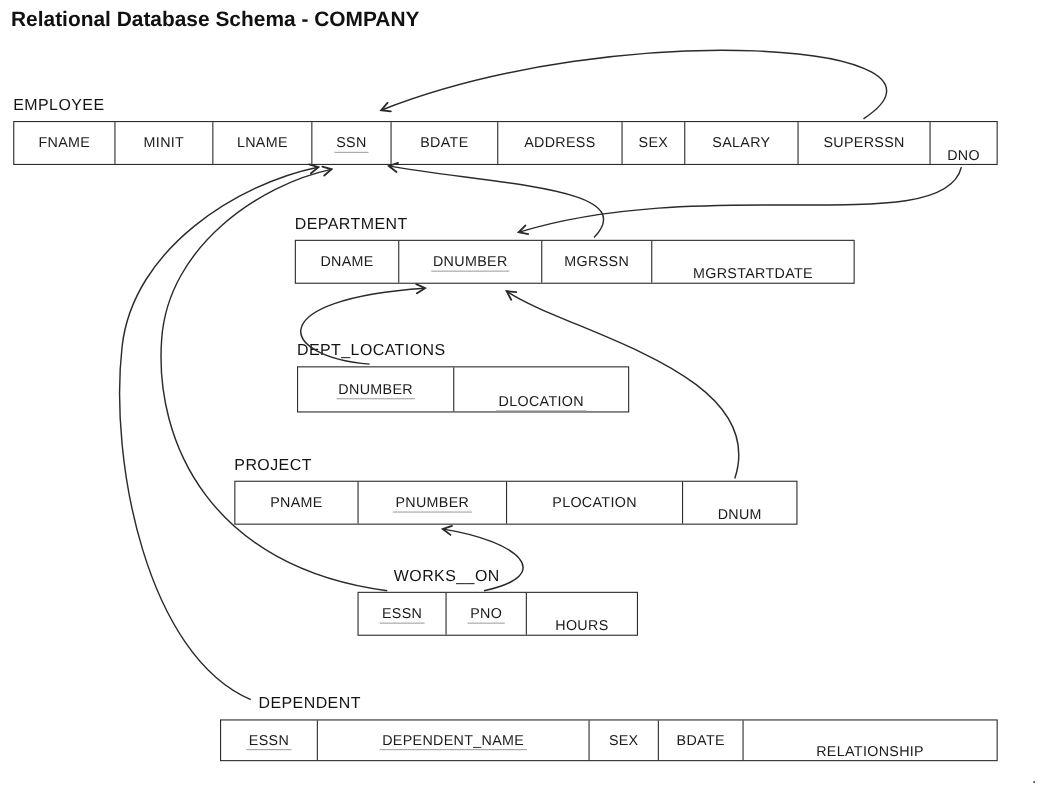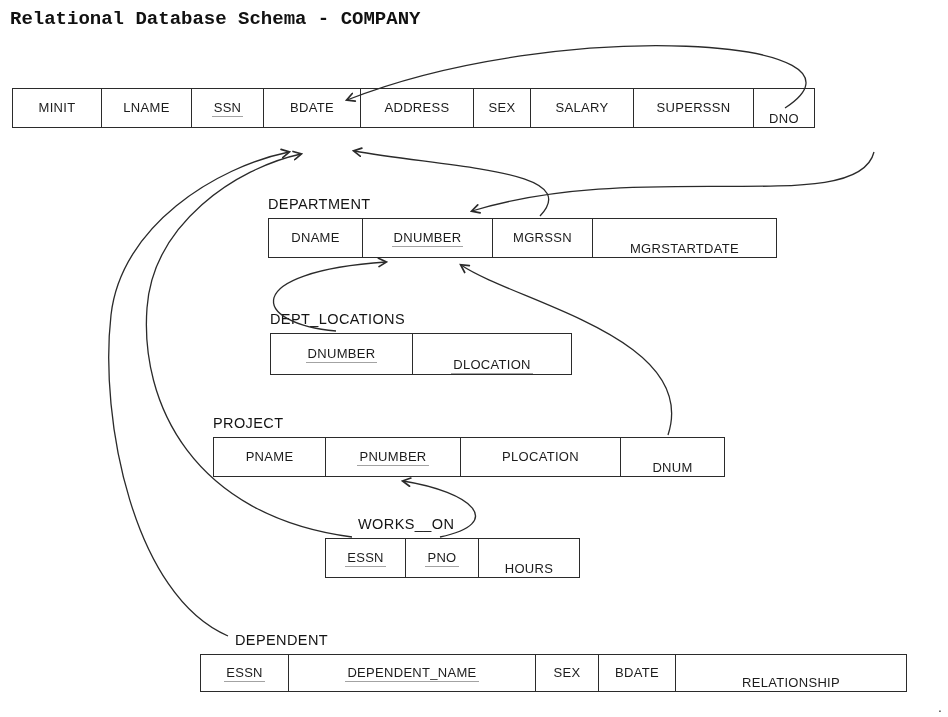--- a/index.html
+++ b/index.html
@@ -6,21 +6,21 @@
   #stage{
     position:relative;
     width:948px;height:717px;
     background:#ffffff;
     overflow:hidden;
     font-family:"Liberation Sans", sans-serif;
     color:#1c1c1c;
   }
   .page-title{
     position:absolute;left:10px;top:8px;
-    font-family:Liberation Mono, monospace;
+    font-family:Liberation Sans, sans-serif;
     font-weight:bold;font-size:19px;color:#111;
   }
   .tbl{position:absolute;}
   .tbl-label{
     font-size:14.5px;letter-spacing:.4px;color:#141414;
     line-height:16px;margin-bottom:6px;white-space:nowrap;
   }
   .row{
     display:flex;border:1px solid #2b2b2b;background:#fff;box-sizing:border-box;
   }
@@ -40,21 +40,25 @@
   .stray-dot{position:absolute;right:6px;bottom:2px;font-size:14px;color:#333;}
 </style>
 </head>
 <body>
 
 <div id="stage">
 
   <div class="page-title">Relational Database Schema - COMPANY</div>
 
   <div class="tbl" style="left:12px;top:88px;">
+    <div class="tbl-label">EMPLOYEE</div>
     <div class="row h40">
+      <div class="cell" style="width:92px">
+          <span>FNAME</span>
+        </div>
       <div class="cell" style="width:89px">
           <span>MINIT</span>
         </div>
       <div class="cell" style="width:90px">
           <span>LNAME</span>
         </div>
       <div class="cell" style="width:72px">
           <span class="key">SSN</span>
         </div>
       <div class="cell" style="width:97px">

